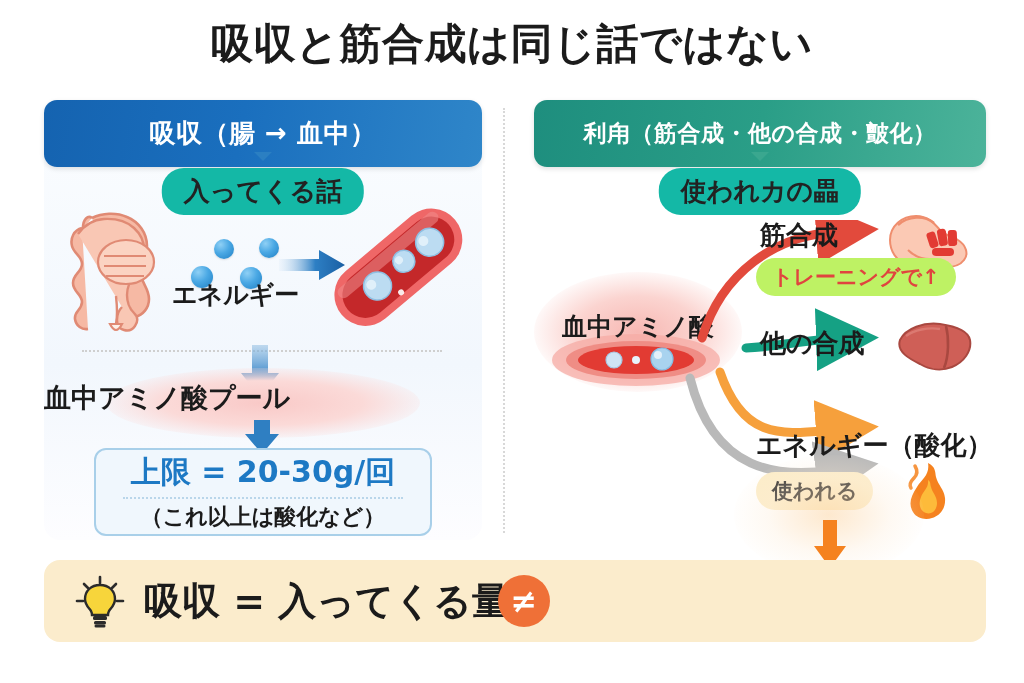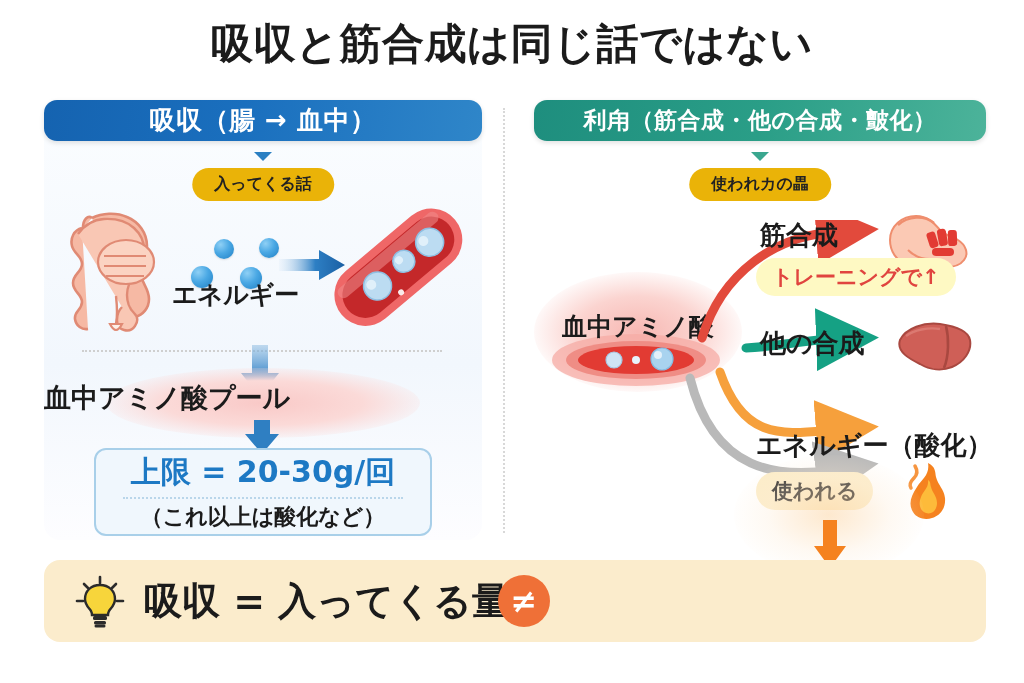--- a/index.html
+++ b/index.html
@@ -32,40 +32,40 @@
   .panel-left  { left: 44px;  top: 100px; width: 438px; height: 440px; }
   .panel-right { left: 534px; top: 100px; width: 452px; height: 440px; }
 
   .panel-left .panel-bg {
     position: absolute; inset: 0;
     background: linear-gradient(180deg,#fbfdff 0%, #f2f7fd 60%, #fdfdff 100%);
     border-radius: 16px;
   }
 
   .hdr {
-    position: absolute; left: 0; top: 0; width: 100%; height: 41px;
+    position: absolute; left: 0; top: 0; width: 100%; height: 67px;
     border-radius: 13px;
     display: flex; align-items: center; justify-content: center;
     color: #fff; font-size: 26px; font-weight: 800; letter-spacing: 0.5px;
     box-shadow: 0 2px 5px rgba(0,0,0,.12);
   }
   .hdr-blue { background: linear-gradient(100deg,#1563b0 0%, #1a6fbe 45%, #2f86c9 100%); }
   .hdr-teal { background: linear-gradient(100deg,#1e8e7e 0%, #2a9e87 50%, #4cb39a 100%); justify-content: center; }
   .hdr-right-txt { font-size: 23px; }
   .hdr-notch {
     position: absolute; top: 52px; left: 50%; margin-left: -9px;
     width: 0; height: 0; border-left: 9px solid transparent;
     border-right: 9px solid transparent; border-top: 9px solid #2b7fc2;
   }
   .hdr-notch.teal { border-top-color: #3aa78f; }
 
   .pill-yellow {
     position: absolute; left: 50%; transform: translateX(-50%);
-    background: #eab308; border-radius: 22px;
-    padding: 6px 22px; font-size: 16px; font-weight: 800; color: #222;
+    background: #14b8a6; border-radius: 22px;
+    padding: 6px 22px; font-size: 26px; font-weight: 800; color: #222;
     white-space: nowrap;
   }
 
   
   .intestine { position: absolute; left: 20px; top: 104px; width: 122px; height: 135px; }
   .vessel    { position: absolute; left: 275px; top: 98px;  width: 160px; height: 140px; }
 
   .aa-dot {
     position: absolute; border-radius: 50%;
     background: radial-gradient(circle at 33% 28%, #8fd0f5 0%, #4aa8e4 45%, #1f7fc4 100%);
@@ -132,21 +132,21 @@
   }
 
   .branch-label {
     position: absolute; font-size: 26px; font-weight: 800; color: #1b1b1b;
     white-space: nowrap;
   }
   .sub-pill {
     position: absolute; border-radius: 20px; padding: 5px 16px;
     font-size: 21px; font-weight: 800; white-space: nowrap;
   }
-  .sub-pill-pink { background: #fef9c3; color: #e0443f; }
+  .sub-pill-pink { background: #bef264; color: #e0443f; }
   .sub-pill-cream { background: #fcedc9; color: #222; }
 
   .sub-dotted {
     position: absolute; font-size: 21px; font-weight: 800; color: #1b1b1b;
     white-space: nowrap; border-top: 2px dotted #cfcfcf; border-bottom: 2px dotted #cfcfcf;
     padding: 2px 0 1px;
   }
 
   .arm-icon   { position: absolute; left: 350px; top: 110px; width: 86px; height: 62px; }
   .liver-icon { position: absolute; left: 362px; top: 222px; width: 76px; height: 52px; }

